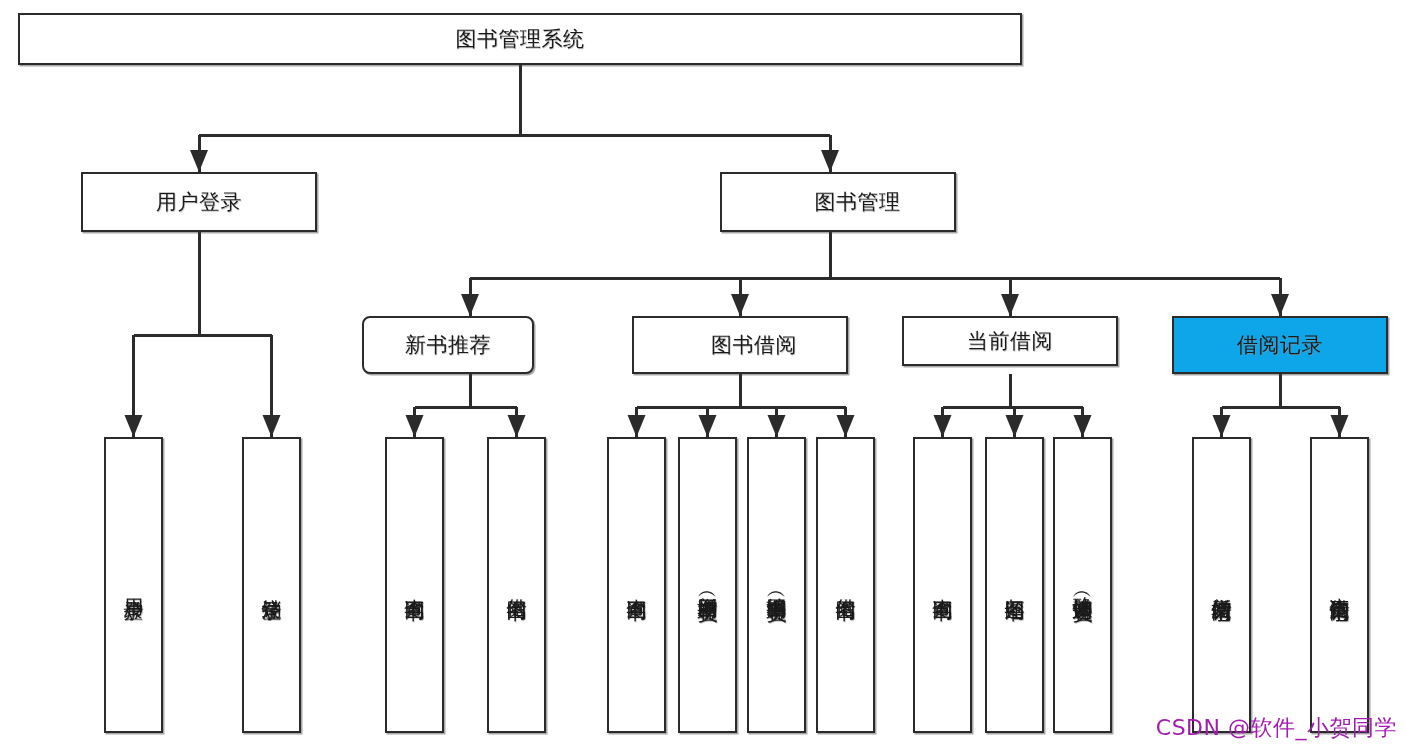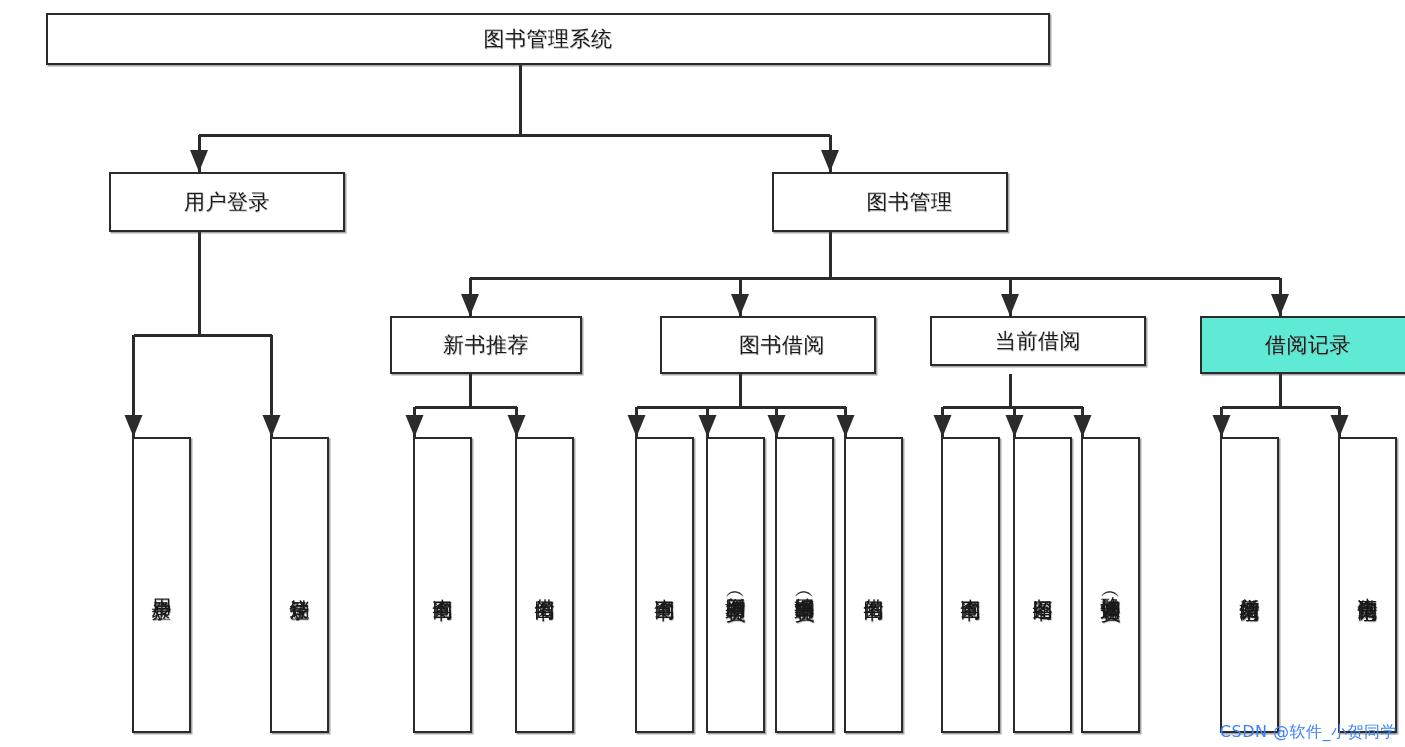--- a/index.html
+++ b/index.html
@@ -22,21 +22,20 @@
   .node-box {
     position: absolute;
     box-sizing: border-box;
     border: 2px solid #a16207;
     background: #ffffff;
     box-shadow: 1.5px 1.5px 0 0 rgba(60,60,60,0.45);
     display: flex;
     align-items: center;
     justify-content: center;
     overflow: hidden;
-    margin-left: 28px;
   }
   .node-label {
     color: #1a1a1a;
     font-size: 21px;
     line-height: 1.18;
     letter-spacing: 0.5px;
     text-align: center;
     white-space: nowrap;
     text-shadow: 0.7px 0.7px 0 rgba(150,150,150,0.5);
   }
@@ -57,22 +56,22 @@
     left: 0;
     top: 0;
     width: 1405px;
     height: 747px;
     pointer-events: none;
   }
   #watermark {
     position: absolute;
     right: 8px;
     bottom: 4px;
-    font-size: 16px;
-    color: #3b82f6;
+    font-size: 22px;
+    color: #a21caf;
     letter-spacing: 0.5px;
     white-space: nowrap;
     font-family: "DejaVu Sans", "Liberation Sans", sans-serif;
   }
 </style>
 </head>
 <body>
 
 <div id="diagram-root">
   <svg id="connector-layer" viewBox="0 0 1405 747" width="1405" height="747" aria-hidden="true">
@@ -129,33 +128,33 @@
       <line x1="1339.5" y1="407" x2="1339.5" y2="437" stroke="#2b2b2b" stroke-width="3" shape-rendering="crispEdges"></line>
       <path d="M 1330.5 415 L 1348.5 415 L 1339.5 437 Z" fill="#2b2b2b"></path>
     </svg>
   <div id="nodes-layer">
       <div class="node-box" style="left: 18px; top: 13px; width: 1004px; height: 52px; border-color: rgb(43, 43, 43); background: rgb(255, 255, 255);">
         <span class="node-label" style="color: rgb(26, 26, 26);">图书管理系统</span>
       </div>
       <div class="node-box" style="left: 81px; top: 172px; width: 236px; height: 60px; border-color: rgb(43, 43, 43); background: rgb(255, 255, 255);">
         <span class="node-label" style="color: rgb(26, 26, 26);">用户登录</span>
       </div>
-      <div class="node-box" style="left: 744px; top: 172px; width: 236px; height: 60px; border-color: rgb(43, 43, 43); background: rgb(255, 255, 255); padding-left: 39px;">
+      <div class="node-box" style="left: 720px; top: 172px; width: 236px; height: 60px; border-color: rgb(43, 43, 43); background: rgb(255, 255, 255); padding-left: 39px;">
         <span class="node-label" style="color: rgb(26, 26, 26);">图书管理</span>
       </div>
-      <div class="node-box" style="left: 362px; top: 316px; width: 192px; height: 58px; border-color: rgb(43, 43, 43); background: rgb(255, 255, 255);">
+      <div class="node-box" style="left: 362px; top: 316px; width: 172px; height: 58px; border-color: rgb(43, 43, 43); background: rgb(255, 255, 255); border-radius: 8px;">
         <span class="node-label" style="color: rgb(26, 26, 26);">新书推荐</span>
       </div>
       <div class="node-box" style="left: 632px; top: 316px; width: 216px; height: 58px; border-color: rgb(43, 43, 43); background: rgb(255, 255, 255); padding-left: 28px;">
         <span class="node-label" style="color: rgb(26, 26, 26);">图书借阅</span>
       </div>
       <div class="node-box" style="left: 902px; top: 316px; width: 216px; height: 50px; border-color: rgb(43, 43, 43); background: rgb(255, 255, 255);">
         <span class="node-label" style="color: rgb(26, 26, 26);">当前借阅</span>
       </div>
-      <div class="node-box" style="left: 1172px; top: 316px; width: 216px; height: 58px; border-color: rgb(43, 43, 43); background: #5eead4;">
+      <div class="node-box" style="left: 1172px; top: 316px; width: 216px; height: 58px; border-color: rgb(43, 43, 43); background: #0ea5e9;">
         <span class="node-label" style="color: rgb(26, 26, 26);">借阅记录</span>
       </div>
       <div class="node-box vertical" style="left: 104px; top: 437px; width: 59px; height: 296px; border-color: rgb(43, 43, 43); background: rgb(255, 255, 255);">
         <span class="node-label" style="color: rgb(26, 26, 26);">用户登录</span>
       </div>
       <div class="node-box vertical" style="left: 242px; top: 437px; width: 59px; height: 296px; border-color: rgb(43, 43, 43); background: rgb(255, 255, 255);">
         <span class="node-label" style="color: rgb(26, 26, 26);">注销登录</span>
       </div>
       <div class="node-box vertical" style="left: 385px; top: 437px; width: 59px; height: 296px; border-color: rgb(43, 43, 43); background: rgb(255, 255, 255);">
         <span class="node-label" style="color: rgb(26, 26, 26);">查询图书</span>

